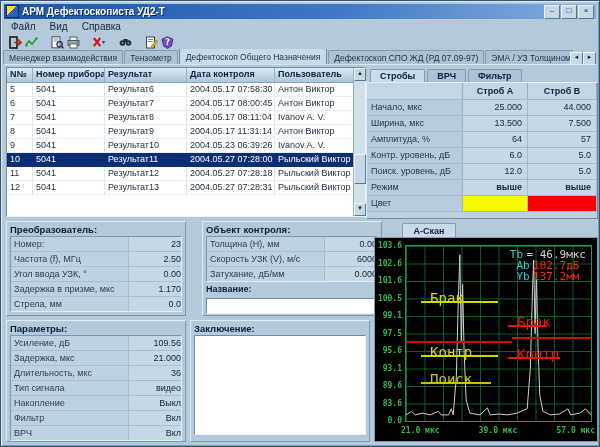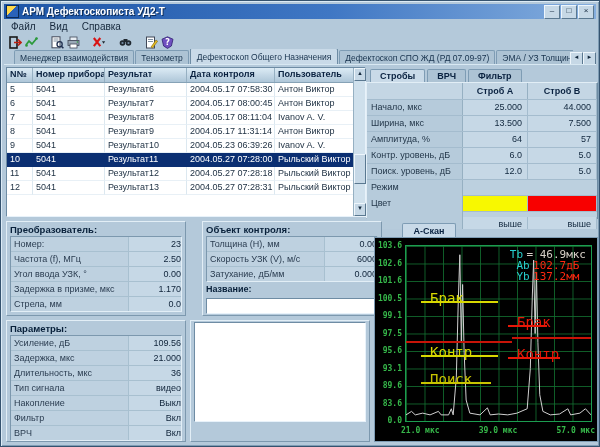--- a/index.html
+++ b/index.html
@@ -12,21 +12,21 @@
   .win-btn{width:14px;height:12px;margin-left:1px;background:#c6d8e6;border:1px solid;border-color:#eef6fc #5a7890 #5a7890 #eef6fc;font-size:8px;line-height:10px;text-align:center;color:#14293e;flex:none;}
   
   .menubar{position:absolute;left:3px;top:19px;right:3px;height:13px;display:flex;align-items:center;font-size:10px;color:#14263a;}
   .menu-item{padding:0 7px;}
   
   .toolbar{position:absolute;left:3px;top:33px;right:3px;height:16px;display:flex;align-items:center;padding-left:3px;}
   .tool{width:16px;height:14px;display:flex;align-items:center;justify-content:center;flex:none;}
   .tool.gap{margin-left:10px;}
   .tool svg{width:13px;height:13px;}
   
-  .tabbar{position:absolute;left:2px;top:48px;right:26px;height:15px;display:flex;align-items:flex-end;overflow:hidden;margin-left:11px;}
+  .tabbar{position:absolute;left:2px;top:48px;right:26px;height:15px;display:flex;align-items:flex-end;overflow:hidden;}
   .tab{font-size:8.5px;padding:2px 5px 1px 5px;background:#adc3d4;border:1px solid #7e9cb4;border-bottom:none;border-radius:2px 2px 0 0;color:#16314c;white-space:nowrap;flex:none;margin-right:1px;}
   .tab.active{background:#c9dae8;padding:3px 6px 2px 6px;border-color:#6e8ca4;text-align:right;}
   .tab-arrows{position:absolute;right:3px;top:51px;display:flex;}
   .tab-scroll{width:11px;height:11px;background:#c6d8e6;border:1px solid;border-color:#eef6fc #5a7890 #5a7890 #eef6fc;font-size:6px;line-height:9px;text-align:center;color:#14293e;}
   
   .content{position:absolute;left:3px;top:63px;right:3px;bottom:3px;background:#b4c9da;border-top:1px solid #d8e8f2;}
   
   .results{position:absolute;left:2px;top:2px;width:358px;height:148px;background:#fff;border:1px solid;border-color:#6e8ca4 #e8f2fa #e8f2fa #6e8ca4;}
   .res-scroll-pad{position:absolute;inset:0;right:11px;overflow:hidden;}
   .res-header{display:grid;grid-template-columns:26px 72px 82px 88px 1fr;height:14px;background:linear-gradient(#dcebf5,#aec6d8);border-bottom:1px solid #86a2b6;}
@@ -42,21 +42,21 @@
   .strobes{position:absolute;left:362px;top:2px;width:232px;height:152px;}
   .subtabs{height:15px;display:flex;align-items:flex-end;padding-left:4px;}
   .subtab{font-size:9px;font-weight:bold;color:#0a2240;padding:1px 9px;background:#adc3d4;border:1px solid #7e9cb4;border-bottom:none;border-radius:2px 2px 0 0;margin-right:2px;}
   .subtab.active{background:#c9dae8;}
   .strobe-table{position:absolute;top:15px;left:0;right:0;bottom:0;background:#bcd0df;border:1px solid;border-color:#e2eef6 #6e8ca4 #6e8ca4 #e2eef6;}
   .st-row{display:grid;grid-template-columns:96px 65px 1fr;height:15px;border-bottom:1px solid #a4bcce;}
   .st-row.head{height:16px;background:#c4d6e4;}
   .st-row.head span{font-size:9px;font-weight:bold;color:#0a2240;text-align:center;padding-top:3px;border-right:1px solid #96b0c2;}
   .st-label{font-size:9px;color:#23374a;padding:2px 0 0 4px;background:#b6cbdb;border-right:1px solid #96b0c2;white-space:nowrap;overflow:hidden;}
   .st-val{font-size:9px;color:#10263c;text-align:right;padding:2px 5px 0 5px;background:#c6d8e6;border-right:1px solid #a4bcce;}
-  .st-row.mode .st-val{font-weight:normal;margin-top:37px;}
+  .st-row.mode .st-val{font-weight:bold;}
   .st-swatch{border-right:1px solid #a4bcce;}
   
   .groupbox{position:absolute;background:#b4c9da;border:1px solid;border-color:#e2eef6 #7c98ae #7c98ae #e2eef6;padding:1px 3px 2px 3px;box-sizing:border-box;}
   .gb-title{font-size:9.5px;font-weight:bold;color:#08203a;height:13px;line-height:13px;white-space:nowrap;}
   .gb-rows{border:1px solid;border-color:#7c98ae #e2eef6 #e2eef6 #7c98ae;background:#bed1e0;}
   .gb-row{display:flex;height:14px;border-bottom:1px solid #a8c0d0;align-items:stretch;}
   .gb-row:last-child{border-bottom:none;}
   .gb-label{flex:1;padding-left:3px;font-size:9px;color:#2a3c50;display:flex;align-items:center;white-space:nowrap;overflow:hidden;}
   .gb-value{width:52px;font-size:9px;color:#0e2238;border-left:1px solid #a8c0d0;background:#c6d8e6;display:flex;align-items:center;justify-content:flex-end;}
   #transducer{left:2px;top:156px;width:180px;height:95px;}
@@ -373,20 +373,21 @@
             <span class="gb-value">Вкл</span>
           </div>
           <div class="gb-row">
             <span class="gb-label">ВРЧ</span>
             <span class="gb-value">Вкл</span>
           </div>
         </div>
     </div>
 
     <div class="groupbox" id="conclusion">
+      <div class="gb-title">Заключение:</div>
       <textarea class="conc-area" style=""></textarea>
     </div>
 
     <div class="ascan">
       <div class="ascan-tab">А-Скан</div>
       <div class="scope">
         <div class="ylabels" id="ylabels">
             <span>103.6</span>
             <span>102.6</span>
             <span>101.6</span>

